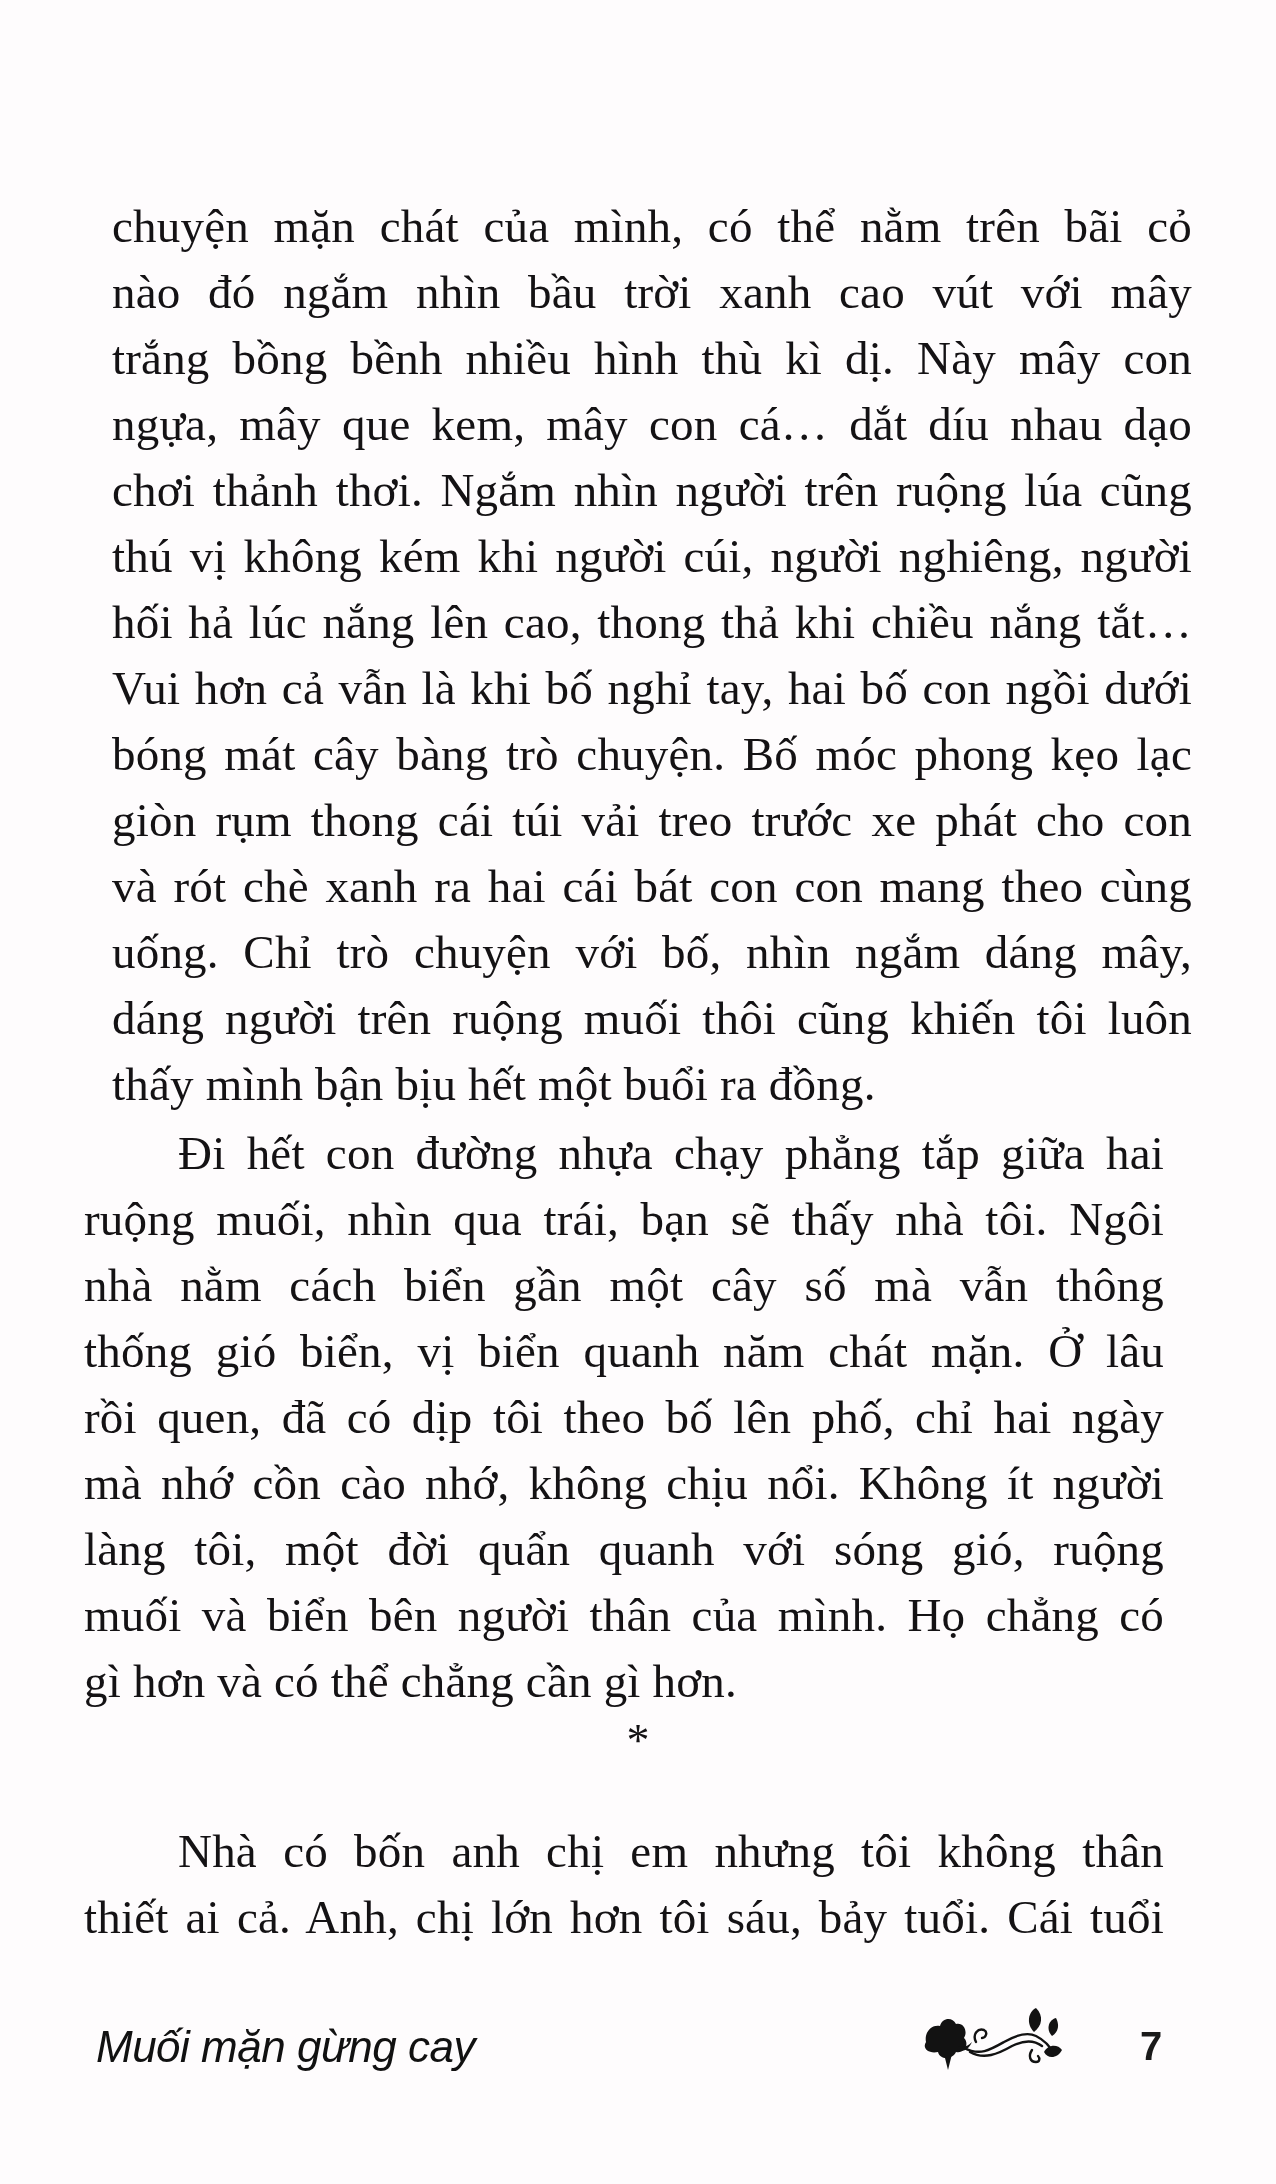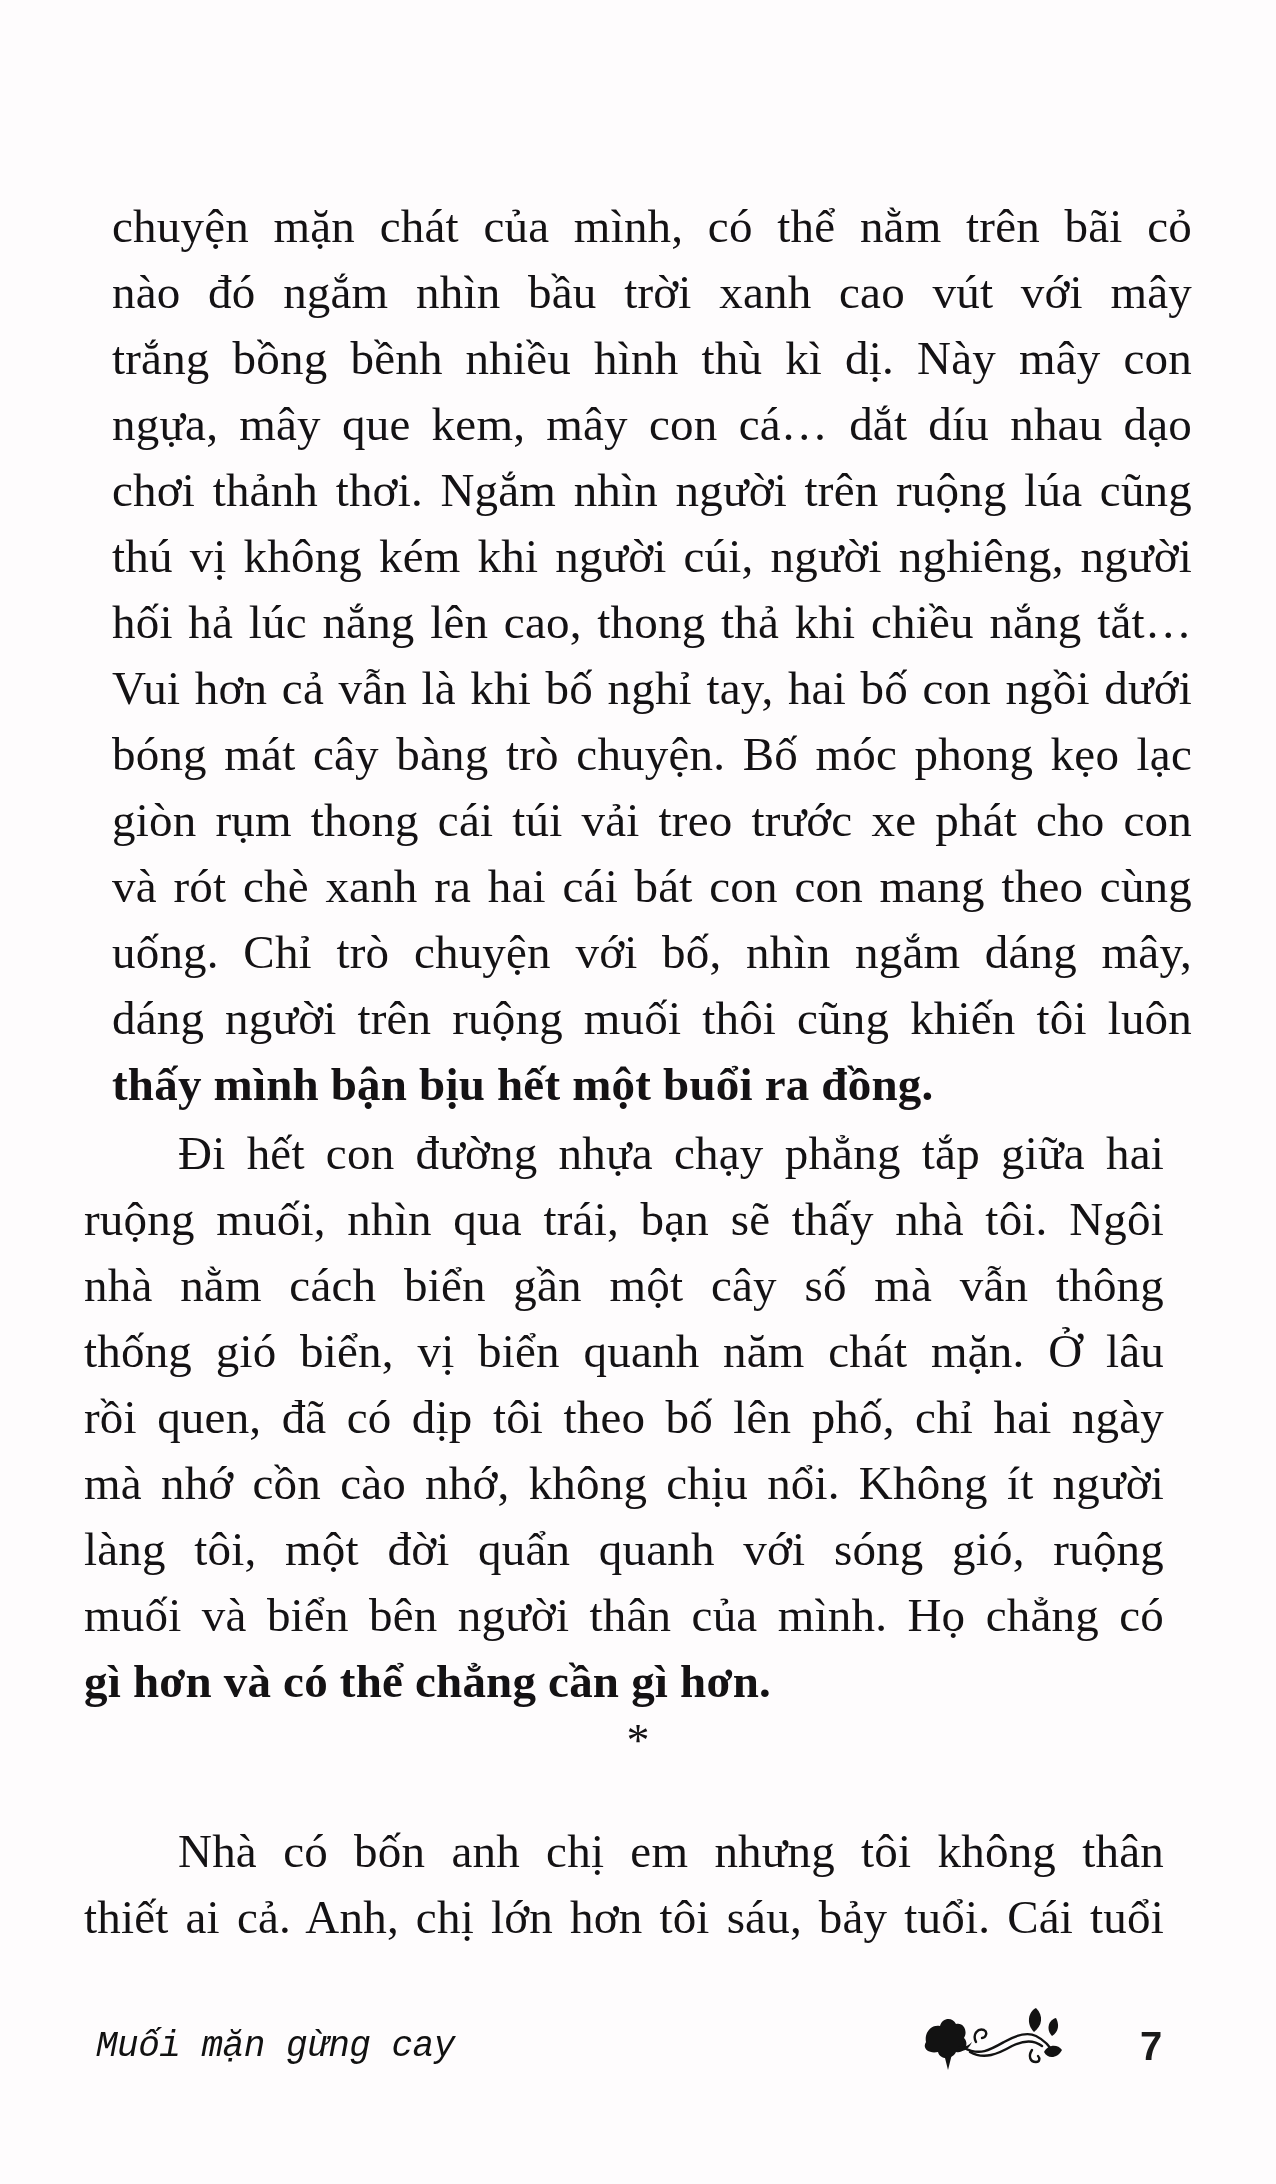--- a/index.html
+++ b/index.html
@@ -28,21 +28,20 @@
   .line {
     display: block;
     height: 66px;
     white-space: nowrap;
     text-align: justify;
     text-align-last: justify;
   }
   .line.last {
     text-align: center;
     text-align-last: left;
-    font-weight: bold;
   }
   .line.indent {
     padding-left: 94px;
   }
   .block-a { top: 193px; margin-left: 28px; }
   .block-b { top: 1113px; margin-top: 7px; }
   .separator {
     position: absolute;
     top: 1718px;
     left: 0;
@@ -51,23 +50,23 @@
     font-family: "Liberation Serif", "DejaVu Serif", serif;
     font-size: 46px;
     line-height: 46px;
   }
   .block-c { top: 1818px; }
 
   .footer-title {
     position: absolute;
     left: 96px;
     top: 2022px;
-    font-family: Liberation Mono, monospace;
+    font-family: Liberation Sans, sans-serif;
     font-style: italic;
-    font-size: 36px;
+    font-size: 44px;
     line-height: 50px;
     color: #111;
     letter-spacing: -0.5px;
   }
   .ornament {
     position: absolute;
     left: 920px;
     top: 2006px;
     width: 152px;
     height: 72px;

